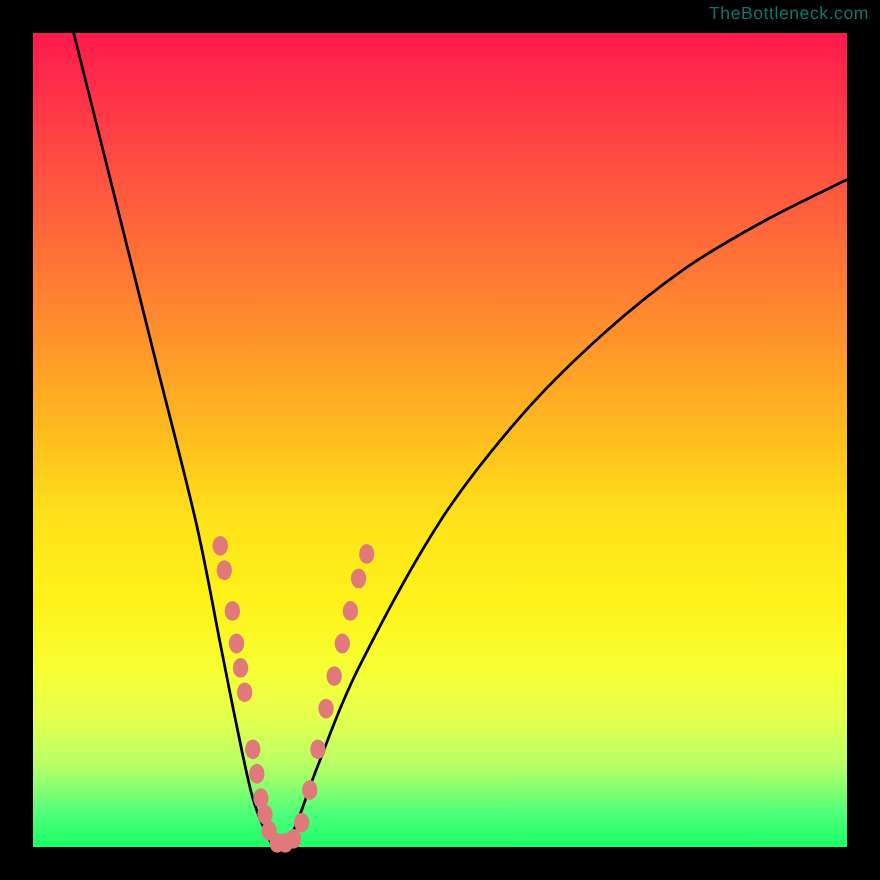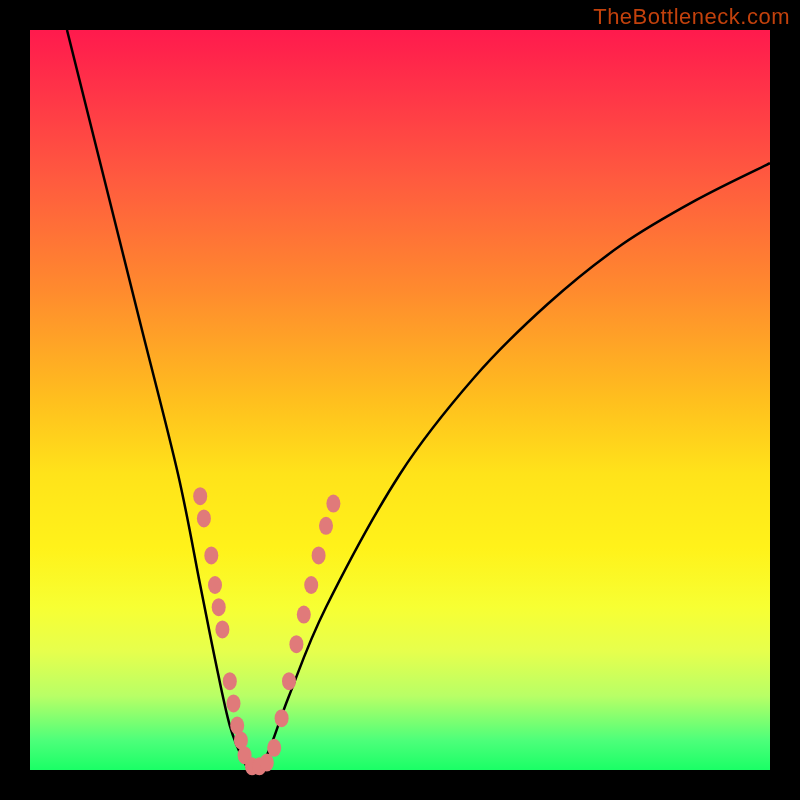--- a/index.html
+++ b/index.html
@@ -39,22 +39,22 @@
       #e6ff4d 84%,
       #b8ff66 90%,
       #4dff7a 96%,
       #1aff66 100%
     );
   }
   .watermark {
     position: absolute;
     top: 4px;
     right: 10px;
-    color: #c2410c;
-    font-size: 22px;
+    color: #0f766e;
+    font-size: 16px;
     letter-spacing: 0.5px;
     user-select: none;
   }
   svg.curve {
     position: absolute;
     left: 0;
     top: 0;
     width: 740px;
     height: 740px;
     overflow: visible;

